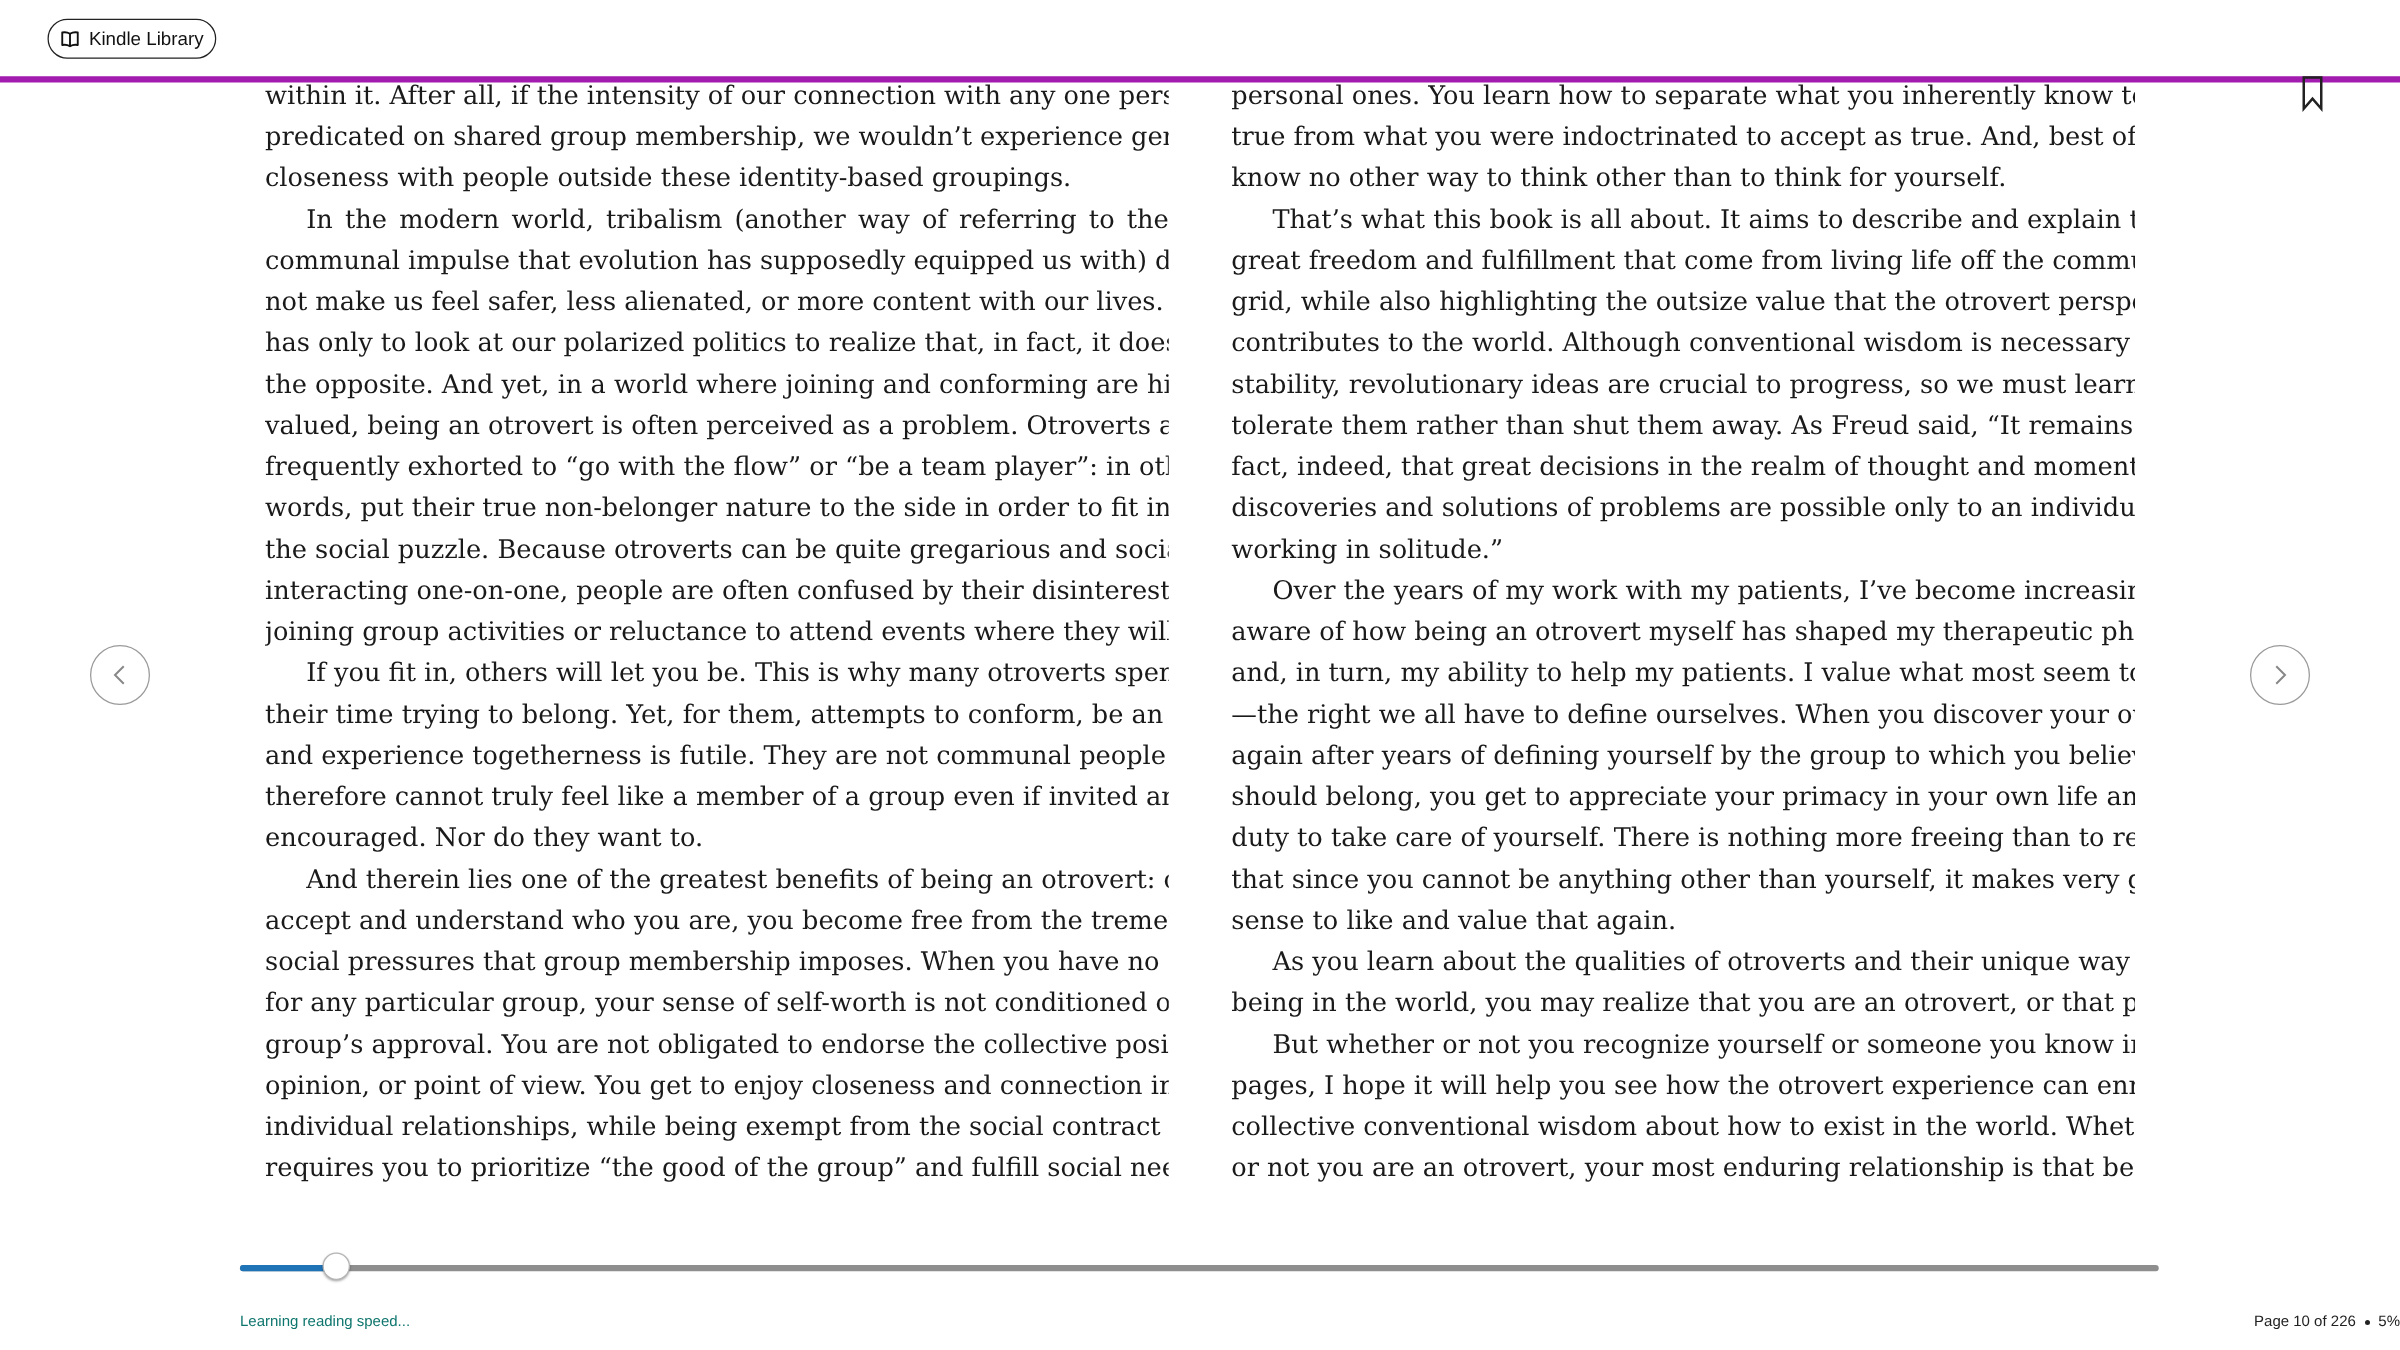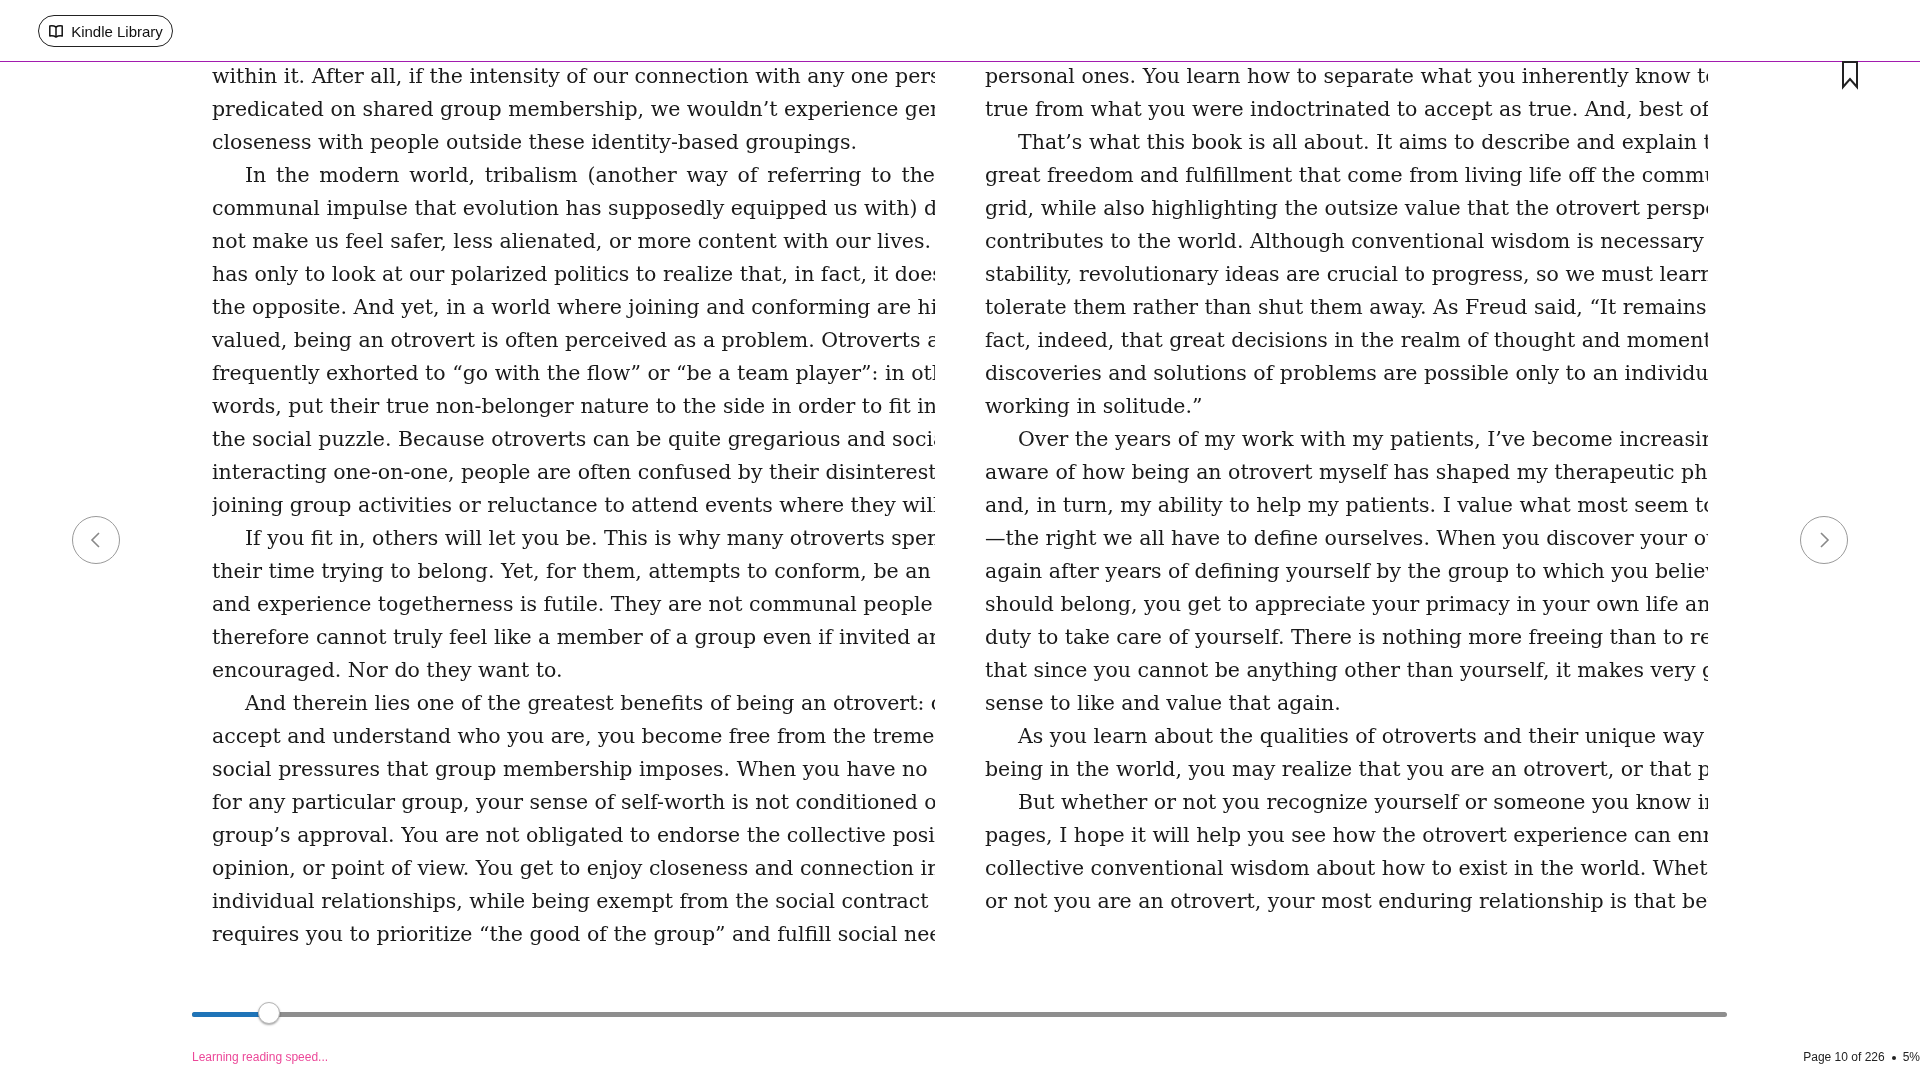--- a/index.html
+++ b/index.html
@@ -1,34 +1,34 @@
 <!DOCTYPE html>
 <html><head>
 <meta charset="utf-8">
 <style>
   html, body { margin:0; padding:0; }
   body { width:1920px; height:1080px; background:#ffffff; position:relative; overflow:hidden; font-family:"Liberation Sans", sans-serif; color:#111; }
-  .header { position:absolute; left:0; top:0; width:1920px; height:61px; border-bottom:1px solid #a21caf; background:#fff; }
+  .header { position:absolute; left:0; top:0; width:1920px; height:61px; border-bottom:5px solid #a21caf; background:#fff; }
   .lib-btn { position:absolute; left:38px; top:15px; width:135px; height:32px; box-sizing:border-box; border:1.5px solid #222; border-radius:17px; display:flex; align-items:center; justify-content:center; gap:7px; font-size:15px; color:#111; cursor:pointer; background:#fff; }
   .lib-btn svg { width:16px; height:16px; }
   .title { position:absolute; left:0; right:0; top:19px; text-align:center; font-size:19px; color:#111; letter-spacing:-0.2px; }
   .toolbar { position:absolute; top:14px; right:0; height:34px; }
   .bookmark { position:absolute; left:1838px; top:60px; width:24px; height:30px; cursor:pointer; }
   .nav-arrow { position:absolute; top:516px; width:48px; height:48px; border:1px solid #9a9a9a; border-radius:50%; box-sizing:border-box; display:flex; align-items:center; justify-content:center; cursor:pointer; background:#fff; }
   .nav-arrow svg { width:18px; height:18px; }
   .col { position:absolute; top:60px; width:723px; font-family:"DejaVu Serif", "Liberation Serif", serif; font-size:20.5px; color:#1a1a1a; }
   .col.left { left:212px; }
   .col.right { left:985px; }
   .line { height:33px; line-height:33px; white-space:nowrap; text-align:justify; text-align-last:justify; overflow:hidden; }
   .line.last { text-align-last:left; }
   .line.indent { padding-left:33px; }
   .slider { position:absolute; left:192px; top:1012px; width:1535px; height:5px; background:#8e8e8e; border-radius:3px; cursor:pointer; }
   .slider-fill { position:absolute; left:0; top:0; height:5px; background:#1f74b8; border-radius:3px 0 0 3px; }
   .slider-thumb { position:absolute; top:-10px; width:22px; height:22px; margin-left:-11px; border-radius:50%; background:#fff; border:1px solid #b5b5b5; box-shadow:0 1px 2px rgba(0,0,0,0.35); box-sizing:border-box; cursor:grab; }
-  .footer-left { position:absolute; left:192px; top:1050px; font-size:12px; color:#ec4899; }
+  .footer-left { position:absolute; left:192px; top:1050px; font-size:12px; color:#0f766e; }
   .footer-center { position:absolute; left:0; right:0; top:1050px; text-align:right; font-size:12px; color:#222; }
   .dot { display:inline-block; width:4px; height:4px; border-radius:50%; background:#222; vertical-align:middle; margin:0 7px; }
 </style>
 </head>
 <body>
 
 <div class="header">
   <div class="lib-btn">
     <svg viewBox="0 0 16 16" fill="none" stroke="#111" stroke-width="1.5" stroke-linejoin="round">
       <path d="M8 4 C6 2.8 3.8 2.6 1.8 3 V13 C3.8 12.6 6 12.8 8 14 C10 12.8 12.2 12.6 14.2 13 V3 C12.2 2.6 10 2.8 8 4 Z"></path>
@@ -90,20 +90,21 @@
     <div class="line">social pressures that group membership imposes. When you have no affinity</div>
     <div class="line">for any particular group, your sense of self-worth is not conditioned on the</div>
     <div class="line">group’s approval. You are not obligated to endorse the collective position,</div>
     <div class="line">opinion, or point of view. You get to enjoy closeness and connection in</div>
     <div class="line">individual relationships, while being exempt from the social contract that</div>
     <div class="line">requires you to prioritize “the good of the group” and fulfill social needs over</div>
   </div>
 <div class="col right" id="col-right">
     <div class="line">personal ones. You learn how to separate what you inherently know to be</div>
     <div class="line">true from what you were indoctrinated to accept as true. And, best of all, you</div>
+    <div class="line last">know no other way to think other than to think for yourself.</div>
     <div class="line indent">That’s what this book is all about. It aims to describe and explain the</div>
     <div class="line">great freedom and fulfillment that come from living life off the communal</div>
     <div class="line">grid, while also highlighting the outsize value that the otrovert perspective</div>
     <div class="line">contributes to the world. Although conventional wisdom is necessary for</div>
     <div class="line">stability, revolutionary ideas are crucial to progress, so we must learn to</div>
     <div class="line">tolerate them rather than shut them away. As Freud said, “It remains a</div>
     <div class="line">fact, indeed, that great decisions in the realm of thought and momentous</div>
     <div class="line">discoveries and solutions of problems are possible only to an individual</div>
     <div class="line last">working in solitude.”</div>
     <div class="line indent">Over the years of my work with my patients, I’ve become increasingly</div>

